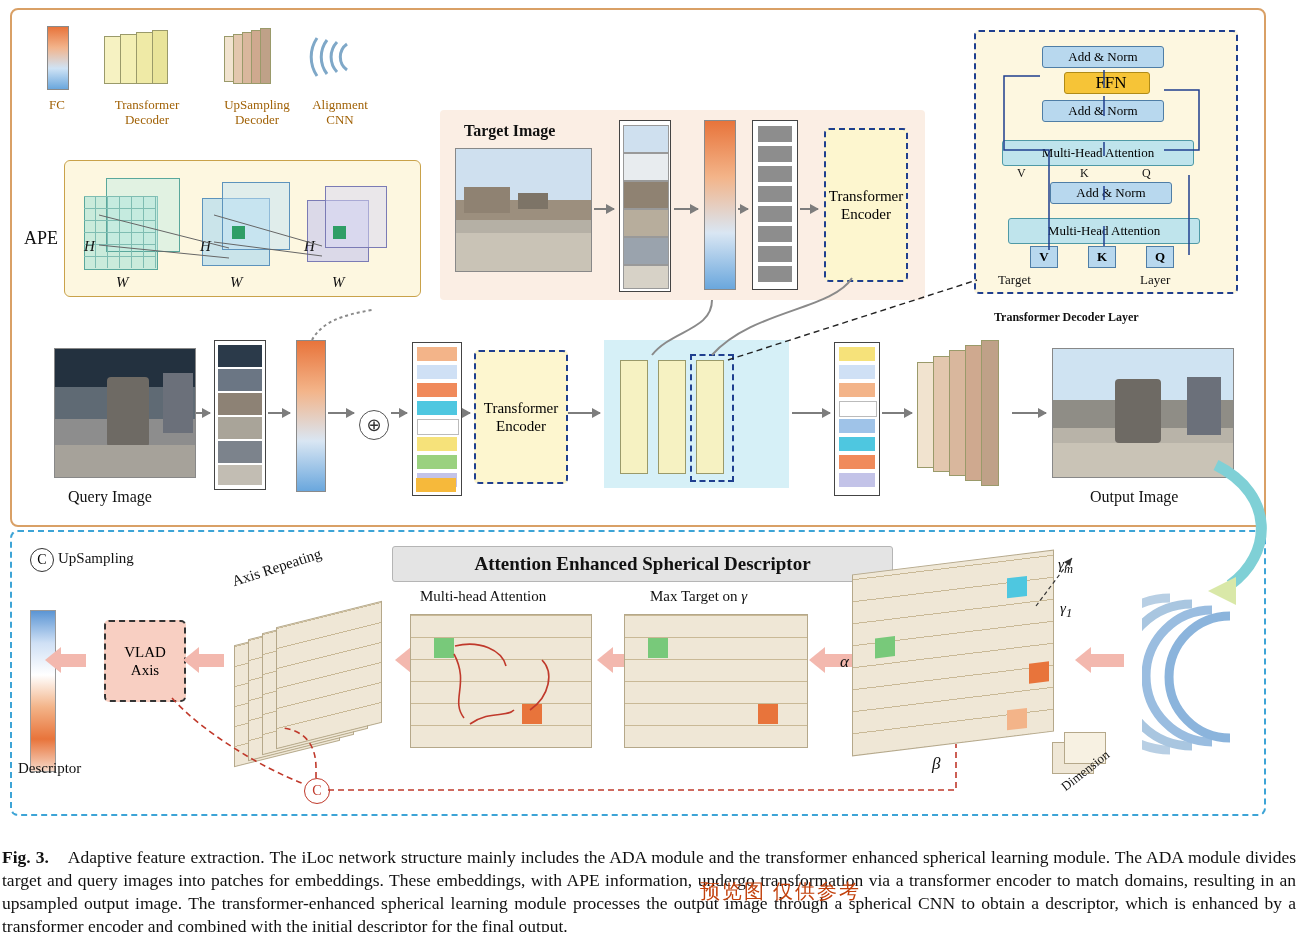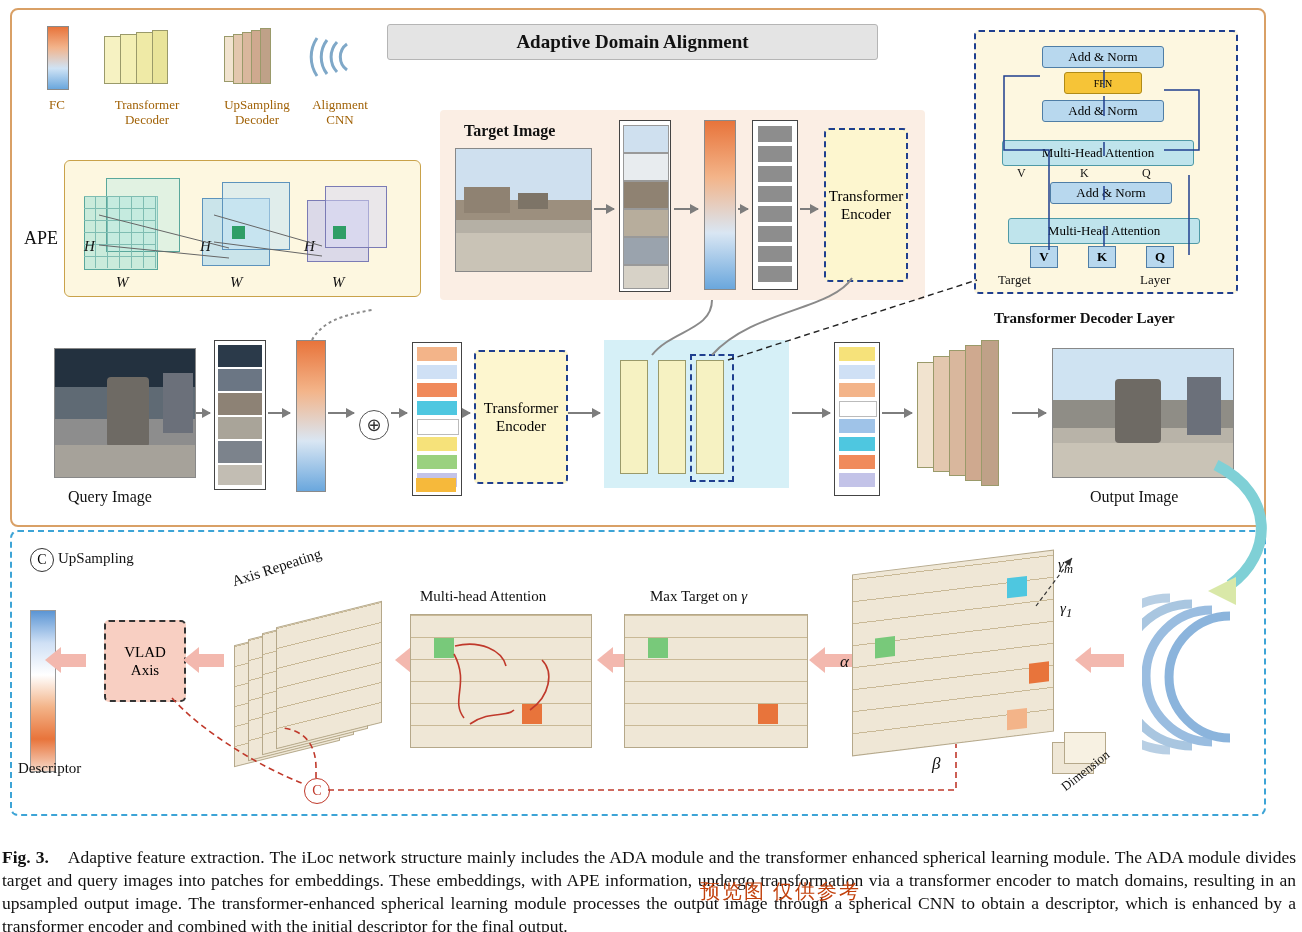--- a/index.html
+++ b/index.html
@@ -33,21 +33,20 @@
   .photo{position:absolute;border:1px solid #888;overflow:hidden;}
 
   .caption{position:absolute;left:-2px;top:846px;width:1302px;font-family:"Liberation Serif",serif;font-size:17.5px;line-height:1.32;color:#111;text-align:justify;padding:0 4px;box-sizing:border-box;}
   .wm{position:absolute;left:700px;top:878px;font-size:20px;color:#c2410c;letter-spacing:2px;}
 </style>
 </head>
 <body>
 
 <div class="abs" id="ada-panel">
 
-  <div class="abs title-box ctr" style="left:375px;top:14px;width:445px;height:24px;">Adaptive Domain Alignment</div>
 
   <div class="abs" style="left:35px;top:16px;width:20px;height:62px;background:linear-gradient(#e8743b,#f2b48c,#cfe3f5,#6aa7dd);border:1px solid #8a8a8a;"></div>
   <div class="abs legend-label" style="left:20px;top:88px;width:50px;">FC</div>
 
   <div class="abs" style="left:92px;top:20px;width:66px;height:56px;">
     <div class="slab" style="left:0;top:6px;width:16px;height:46px;background:#f6f2c2;"></div>
     <div class="slab" style="left:16px;top:4px;width:16px;height:48px;background:#f3efb4;"></div>
     <div class="slab" style="left:32px;top:2px;width:16px;height:50px;background:#efeaa6;"></div>
     <div class="slab" style="left:48px;top:0px;width:14px;height:52px;background:#e9e49a;"></div>
   </div>
@@ -149,26 +148,26 @@
     <span>Transformer
 Encoder</span>
   </div>
 
   <div class="arrow" style="left:582px;top:198px;width:20px;"></div>
   <div class="arrow" style="left:662px;top:198px;width:24px;"></div>
   <div class="arrow" style="left:726px;top:198px;width:10px;"></div>
   <div class="arrow" style="left:788px;top:198px;width:18px;"></div>
 
   <div class="abs dashbox" style="left:962px;top:20px;width:260px;height:260px;background:#fdf7e0;"></div>
-  <div class="abs lbl lbl-b" style="left:982px;top:300px;font-size:15px;">Transformer Decoder Layer</div>
+  <div class="abs lbl lbl-b" style="left:982px;top:300px;font-size:12px;">Transformer Decoder Layer</div>
 
   <div class="abs ctr" style="left:1030px;top:36px;width:120px;height:20px;background:#b8d8ee;border:1px solid #4f7ea6;border-radius:3px;font-size:13px;">
     <span>Add &amp; Norm</span>
   </div>
-  <div class="abs ctr" style="left:1052px;top:62px;width:76px;height:20px;background:#f6c437;border:1px solid #b08b17;border-radius:3px;font-size:10px;">
+  <div class="abs ctr" style="left:1052px;top:62px;width:76px;height:20px;background:#f6c437;border:1px solid #b08b17;border-radius:3px;font-size:17px;padding-left:8px;">
     <span>FFN</span>
   </div>
   <div class="abs ctr" style="left:1030px;top:90px;width:120px;height:20px;background:#b8d8ee;border:1px solid #4f7ea6;border-radius:3px;font-size:13px;">
     <span>Add &amp; Norm</span>
   </div>
   <div class="abs ctr" style="left:990px;top:130px;width:190px;height:24px;background:#bfe4ec;border:1px solid #4f9aa6;border-radius:3px;font-size:13px;">
     <span>Multi-Head Attention</span>
   </div>
   <div class="abs lbl" style="left:1005px;top:156px;font-size:12px;">V</div>
   <div class="abs lbl" style="left:1068px;top:156px;font-size:12px;">K</div>
@@ -295,20 +294,21 @@
       <path d="M300 330 C310 312 330 305 360 300" stroke-dasharray="3 3"></path>
     </g>
     <g fill="none" stroke="#222" stroke-width="1.4" stroke-dasharray="6 4">
       <path d="M716 350 L965 270"></path>
     </g>
   </svg>
 </div>
 
 <div class="abs" id="aesd-panel">
 
+  <div class="abs title-box ctr" style="left:380px;top:14px;width:455px;height:24px;">Attention Enhanced Spherical Descriptor</div>
 
   <div class="abs ctr" style="left:18px;top:16px;width:22px;height:22px;border:1.5px solid #333;border-radius:50%;font-size:14px;">
     <span>C</span>
   </div>
   <div class="abs lbl" style="left:46px;top:18px;font-size:15px;">UpSampling</div>
 
   <div class="abs" style="left:18px;top:78px;width:24px;height:160px;background:linear-gradient(#5b95d4,#cfe0f5,#ffffff,#f3b489,#e8743b,#f6d9c8);border:1px solid #999;"></div>
   <div class="abs lbl" style="left:6px;top:228px;font-size:15px;">Descriptor</div>
 
   <div class="abs ctr dashbox" style="left:92px;top:88px;width:78px;height:78px;background:#f8cfc2;border-color:#333;white-space:pre-line;font-size:15px;line-height:1.2;">

